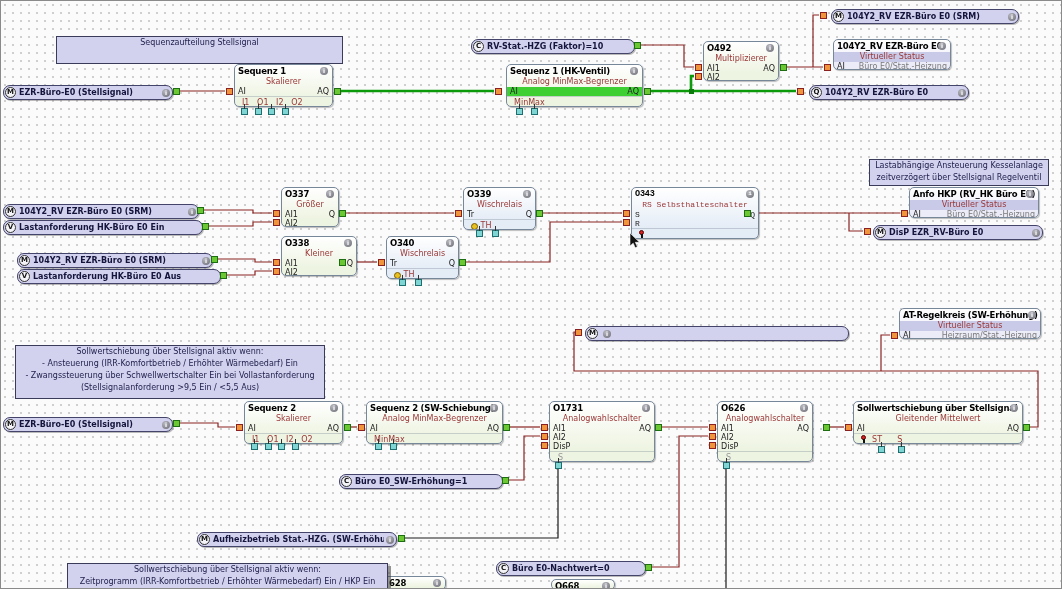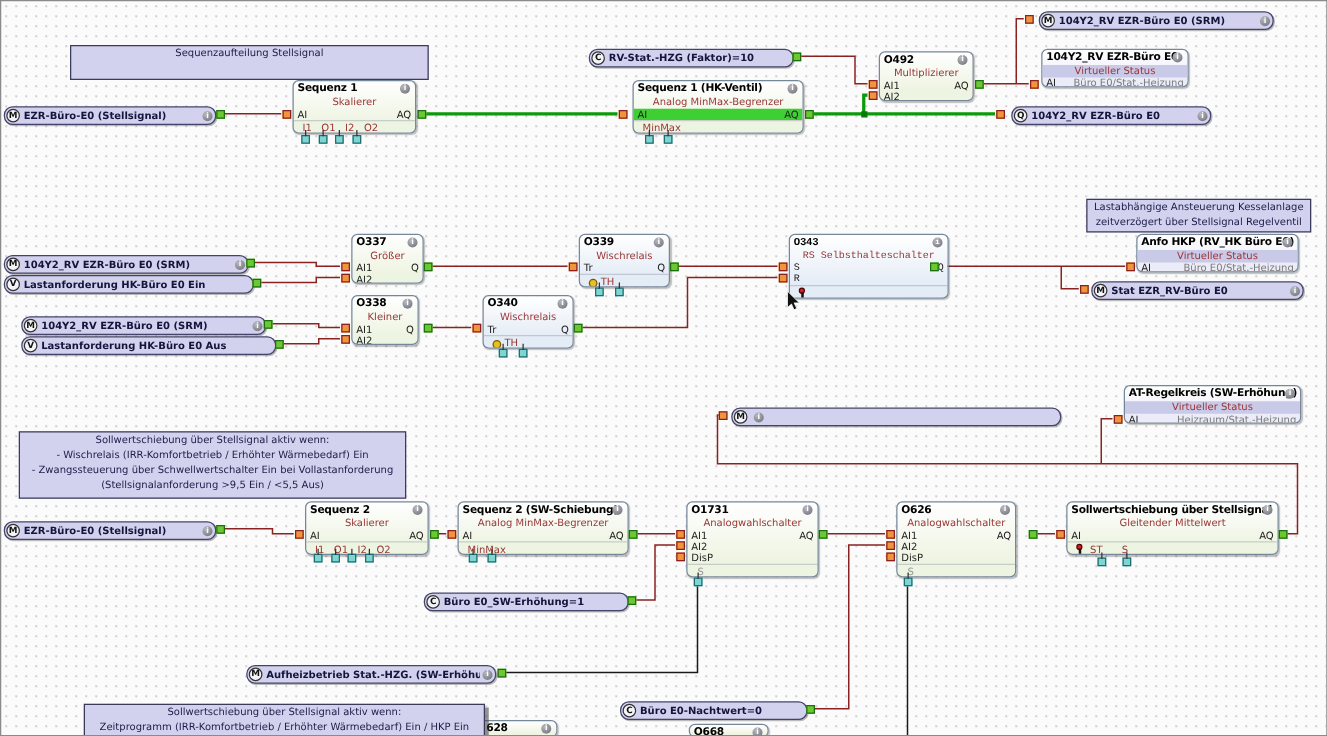--- a/index.html
+++ b/index.html
@@ -125,21 +125,21 @@
       <div class="hdr"><span>O337</span><span class="inf">i</span></div>
       <div class="sub">Größer</div>
       <div class="row">
         <span>AI1</span>
         <span>Q</span>
       </div>
       <div class="row">
         <span>AI2</span>
       </div>
     </div>
-    <div class="blk green" style="left: 280px; top: 235px; width: 54px; height: 40px;">
+    <div class="blk green" style="left: 280px; top: 235px; width: 76px; height: 40px;">
       <div class="hdr"><span>O338</span><span class="inf">i</span></div>
       <div class="sub">Kleiner</div>
       <div class="row">
         <span>AI1</span>
         <span>Q</span>
       </div>
       <div class="row">
         <span>AI2</span>
       </div>
     </div>
@@ -292,21 +292,21 @@
       <span class="ltr">M</span>
       <span class="txt">104Y2_RV EZR-Büro E0 (SRM)</span>
       <span class="inf">i</span>
     </div>
     <div class="pill" style="left: 16px; top: 268px; width: 202px;">
       <span class="ltr">V</span>
       <span class="txt">Lastanforderung HK-Büro E0 Aus</span>
     </div>
     <div class="pill" style="left: 872px; top: 224px; width: 168px;">
       <span class="ltr">M</span>
-      <span class="txt">Stat EZR_RV-Büro E0</span>
+      <span class="txt">DisP EZR_RV-Büro E0</span>
       <span class="inf">i</span>
     </div>
     <div class="pill" style="left: 584px; top: 325px; width: 262px;">
       <span class="ltr">M</span>
       <span class="inf">i</span>
     </div>
     <div class="pill" style="left: 2px; top: 416px; width: 168px;">
       <span class="ltr">M</span>
       <span class="txt">EZR-Büro-E0 (Stellsignal)</span>
       <span class="inf">i</span>
@@ -326,21 +326,21 @@
     </div>
     <div class="note" style="left: 55px; top: 35px; width: 285px; height: 26px;">
       <div>Sequenzaufteilung Stellsignal</div>
     </div>
     <div class="note" style="left: 868px; top: 158px; width: 178px; height: 25px;">
       <div>Lastabhängige Ansteuerung Kesselanlage</div>
       <div>zeitverzögert über Stellsignal Regelventil</div>
     </div>
     <div class="note" style="left: 14px; top: 344px; width: 308px; height: 52px;">
       <div>Sollwertschiebung über Stellsignal  aktiv wenn:</div>
-      <div>- Wischrelais (IRR-Komfortbetrieb / Erhöhter Wärmebedarf) Ein</div>
+      <div>- Ansteuerung (IRR-Komfortbetrieb / Erhöhter Wärmebedarf) Ein</div>
       <div>- Zwangssteuerung über Schwellwertschalter Ein bei Vollastanforderung</div>
       <div>(Stellsignalanforderung &gt;9,5 Ein / &lt;5,5 Aus)</div>
     </div>
     <div class="note shadow" style="left: 66px; top: 562px; width: 319px; height: 25px;">
       <div>Sollwertschiebung über Stellsignal  aktiv wenn:</div>
       <div>Zeitprogramm (IRR-Komfortbetrieb / Erhöhter Wärmebedarf) Ein / HKP Ein</div>
     </div>
     <div class="cin" style="left: 224.5px; top: 86.5px;"></div>
     <div class="cin" style="left: 493.5px; top: 86.5px;"></div>
     <div class="cin" style="left: 693.5px; top: 62.5px;"></div>

